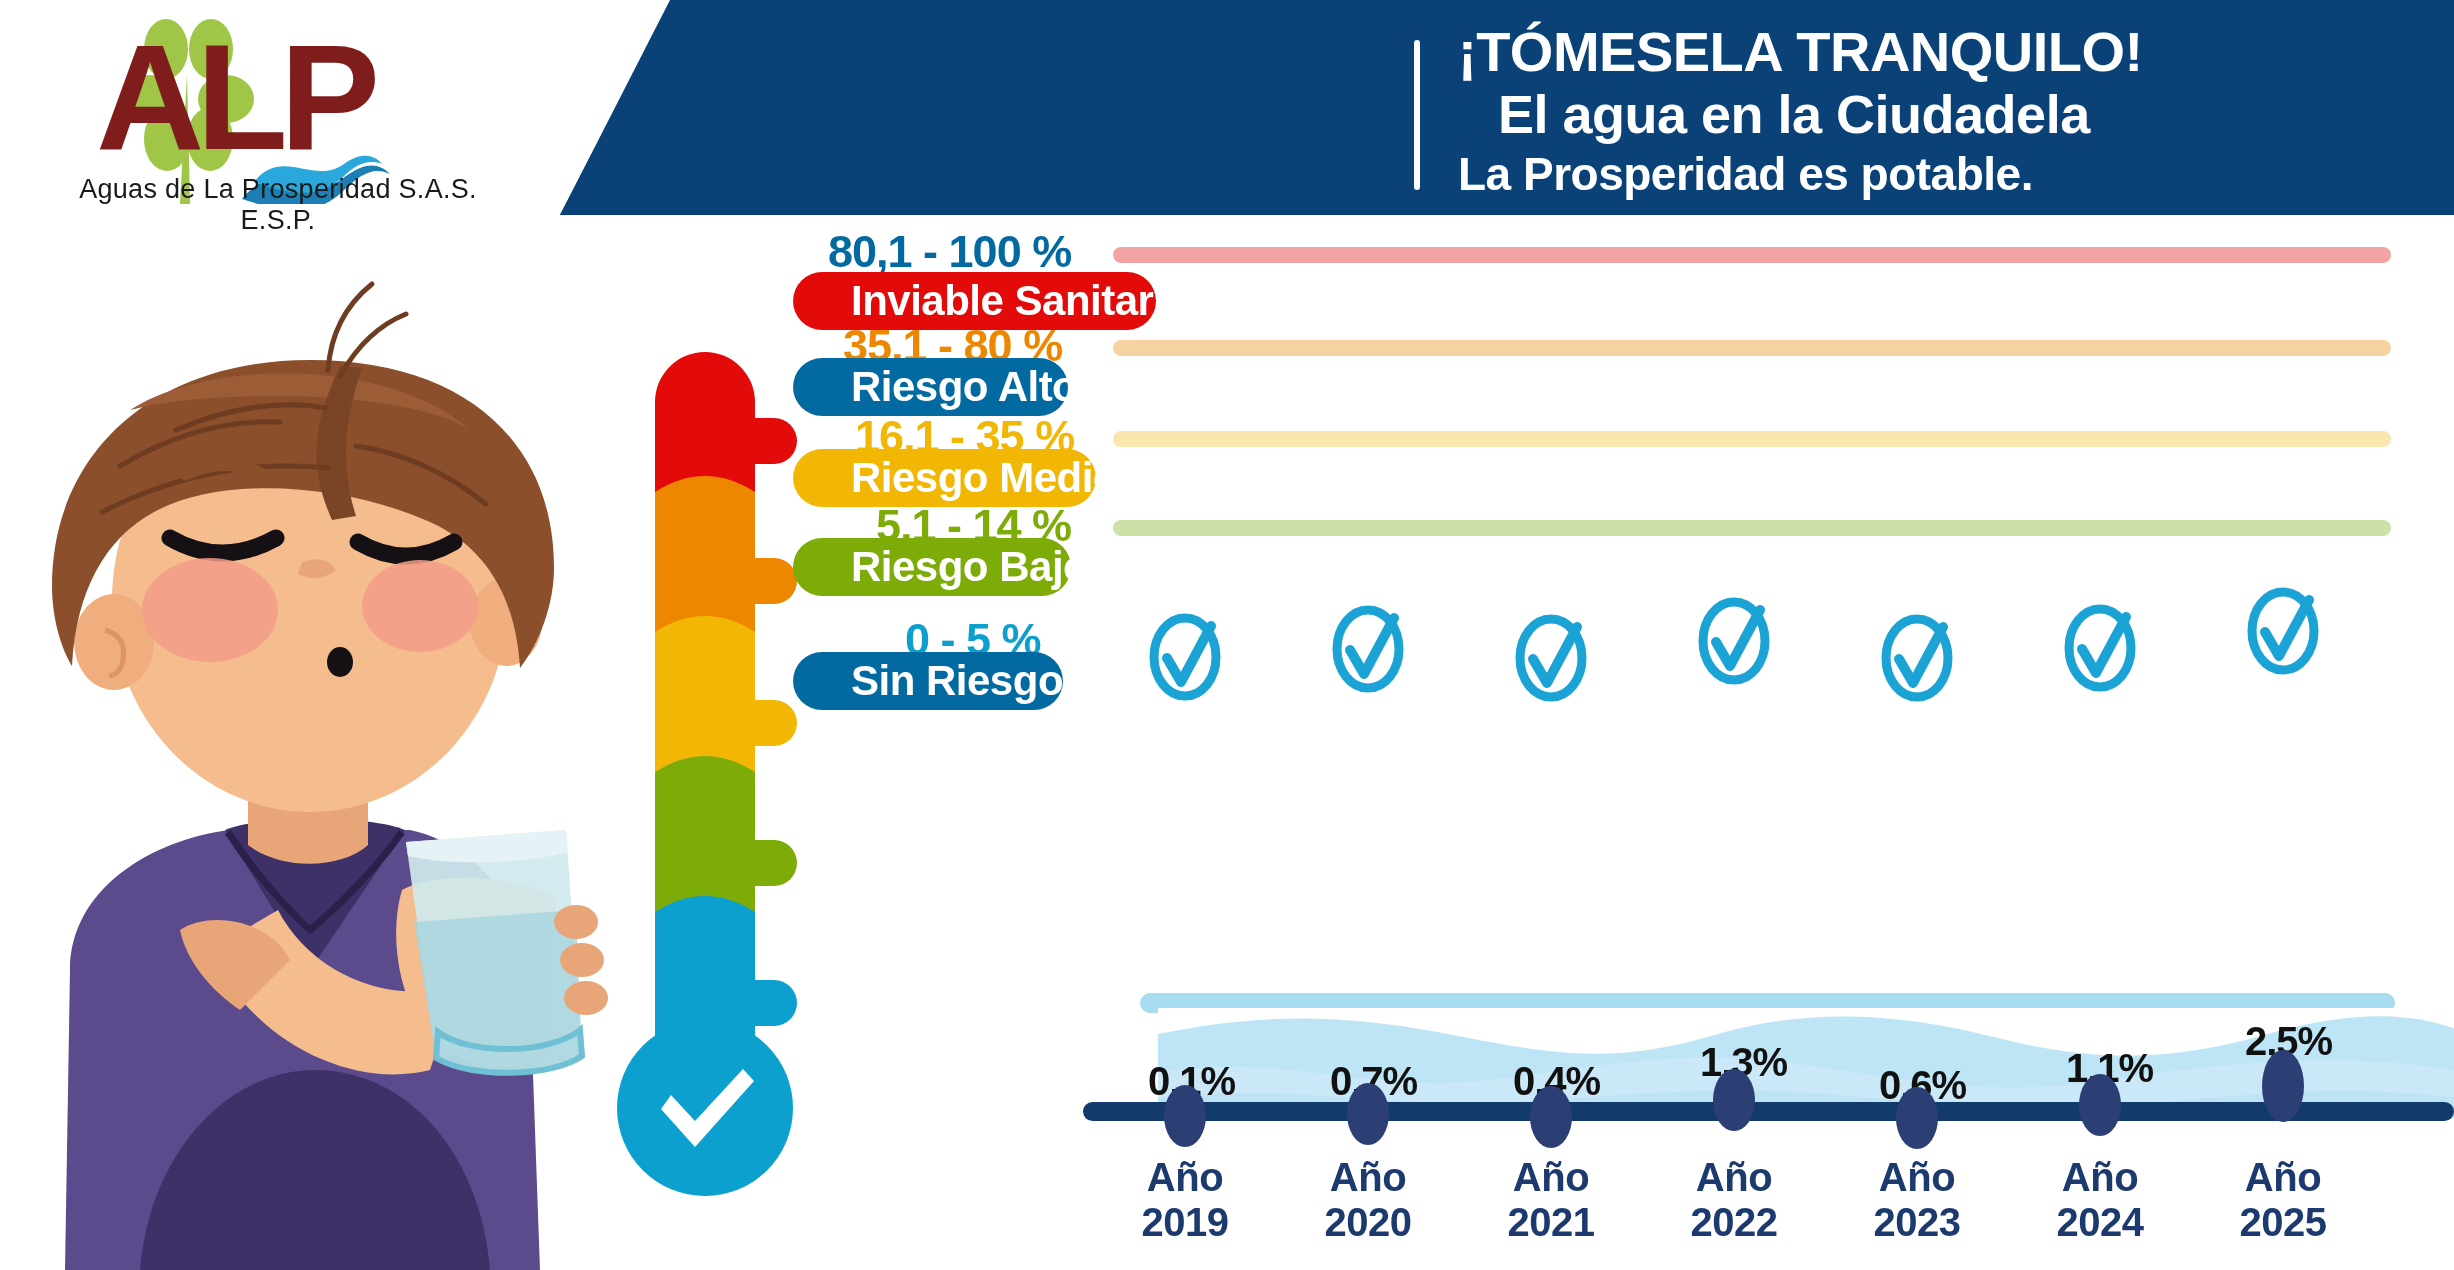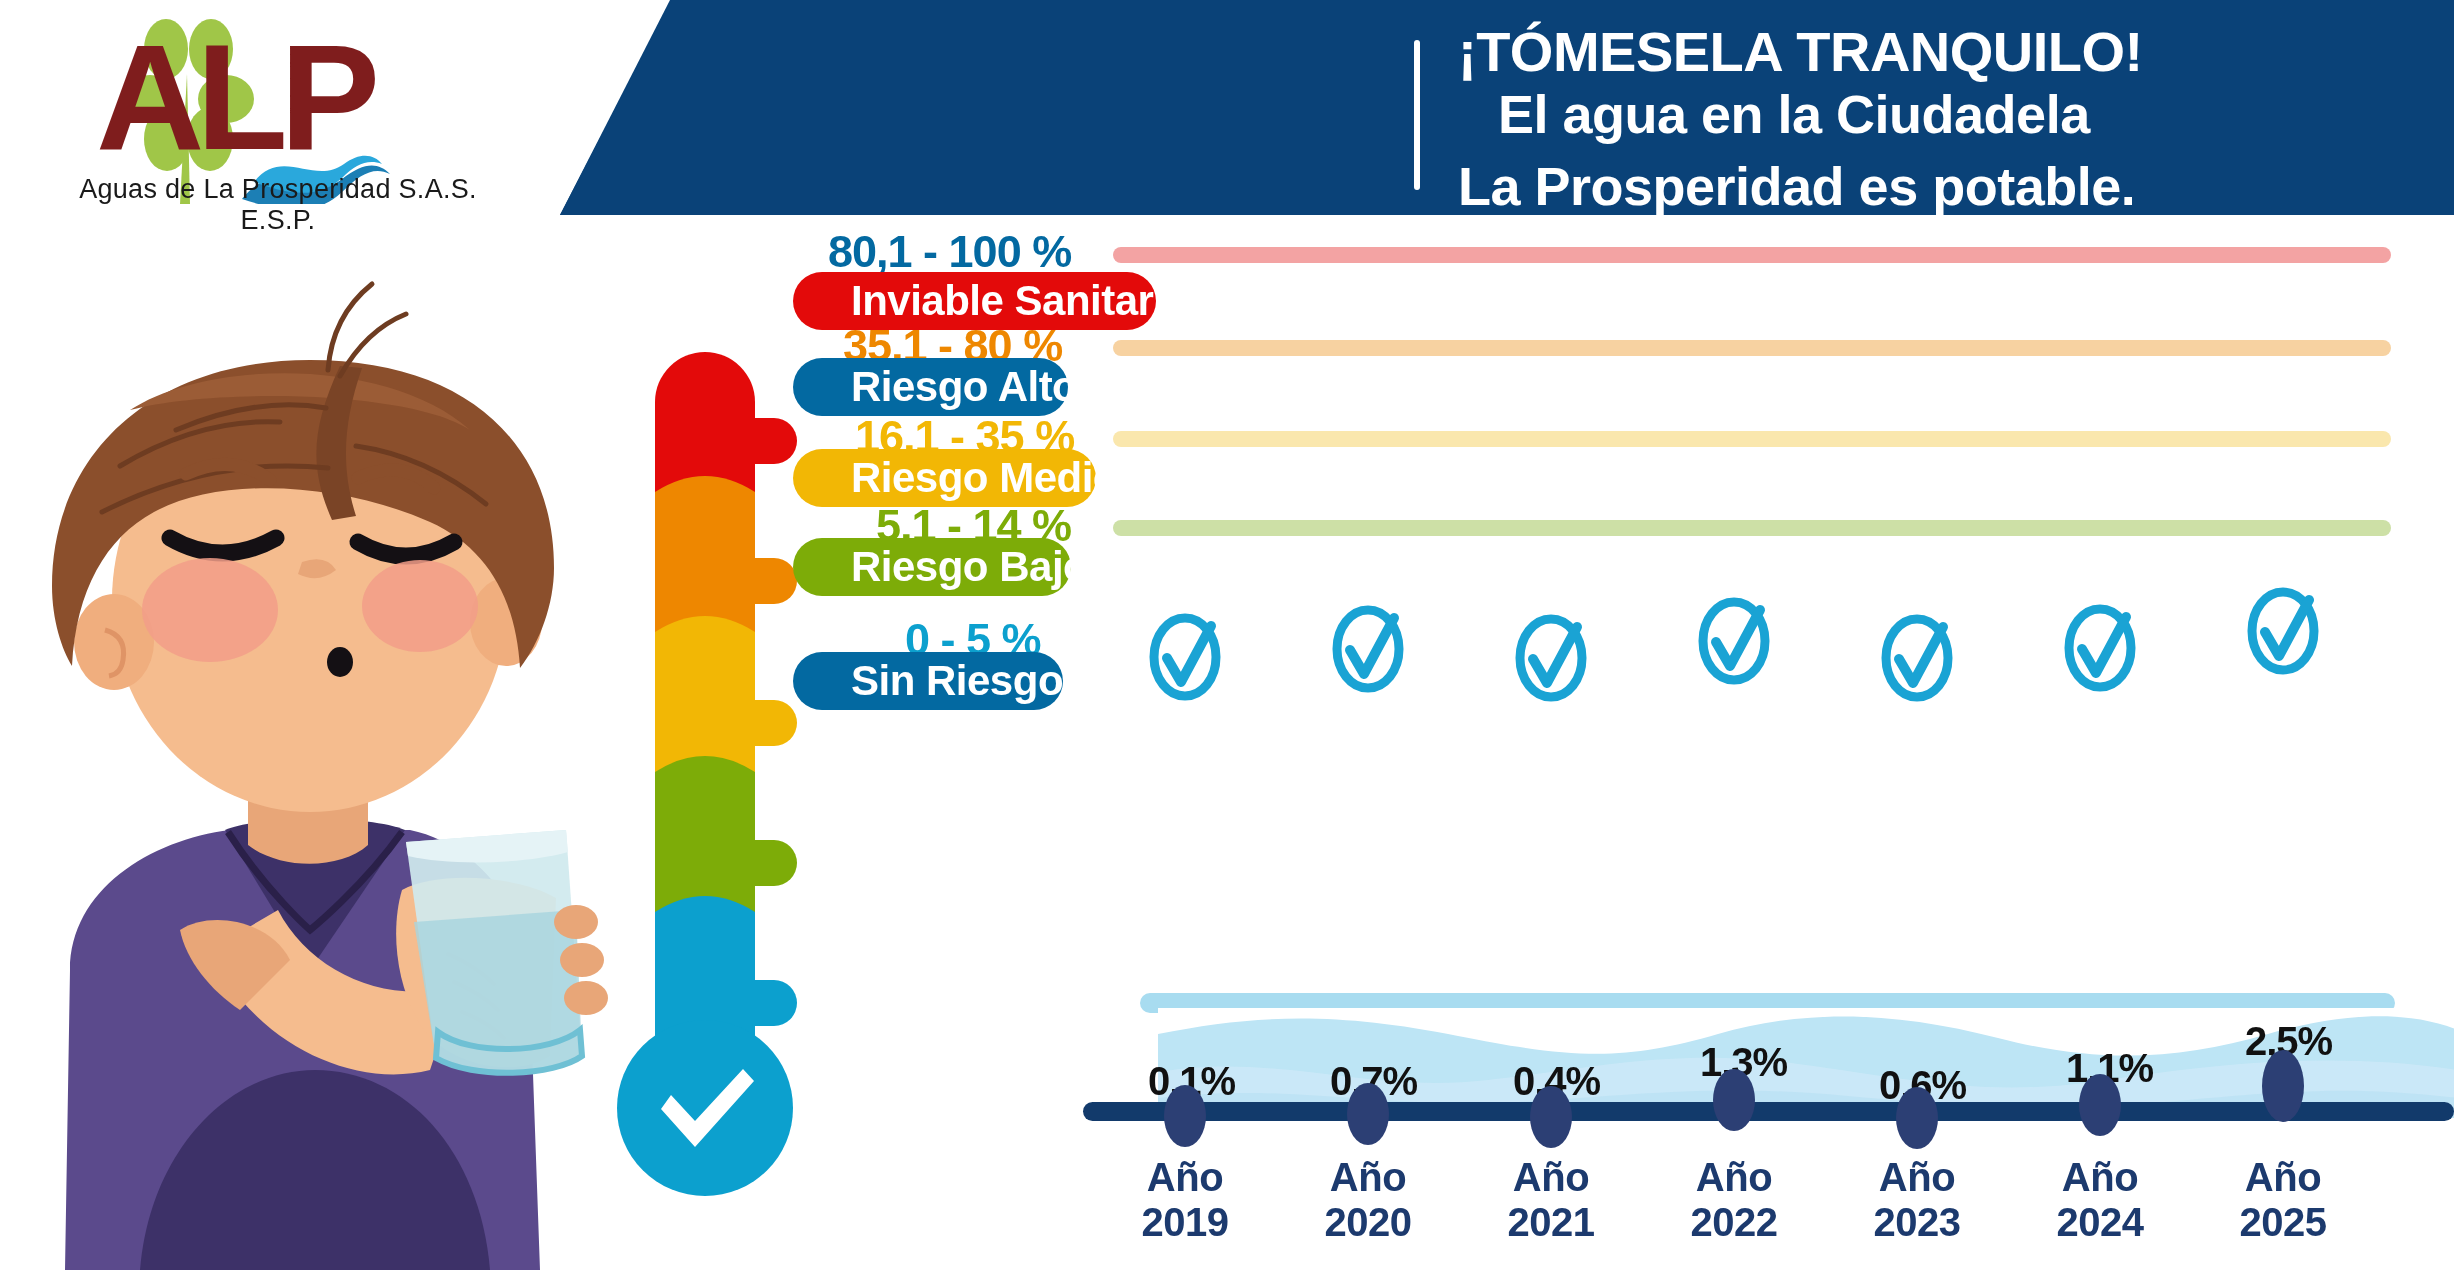--- a/index.html
+++ b/index.html
@@ -30,21 +30,21 @@
     position:absolute;left:1414px;top:40px;width:6px;height:150px;
     background:#ffffff;border-radius:3px;
   }
   .header-sub{
     position:absolute;left:1458px;top:24px;width:990px;
     color:#ffffff;font-weight:bold;font-size:55px;line-height:56px;
     letter-spacing:-0.5px;
   }
   .header-sub .l1{display:block;font-size:56px;}
   .header-sub .l2{display:block;font-size:54px;margin-top:6px;margin-left:40px;}
-  .header-sub .l3{display:block;font-size:54px;margin-top:16px;}
+  .header-sub .l3{display:block;font-size:46px;margin-top:4px;}
 
   
   .logo-wrap{position:absolute;left:30px;top:14px;width:500px;height:190px;}
   .logo-text{
     position:absolute;left:66px;top:8px;font-size:150px;font-weight:bold;
     color:#7f1d1d;letter-spacing:-8px;line-height:150px;font-family:Liberation Sans, sans-serif;text-align:center;
   }
   .logo-tagline{
     position:absolute;left:8px;top:160px;width:480px;text-align:center;
     font-size:27px;color:#1a1a1a;font-family:"Liberation Sans",sans-serif;letter-spacing:0.3px;

